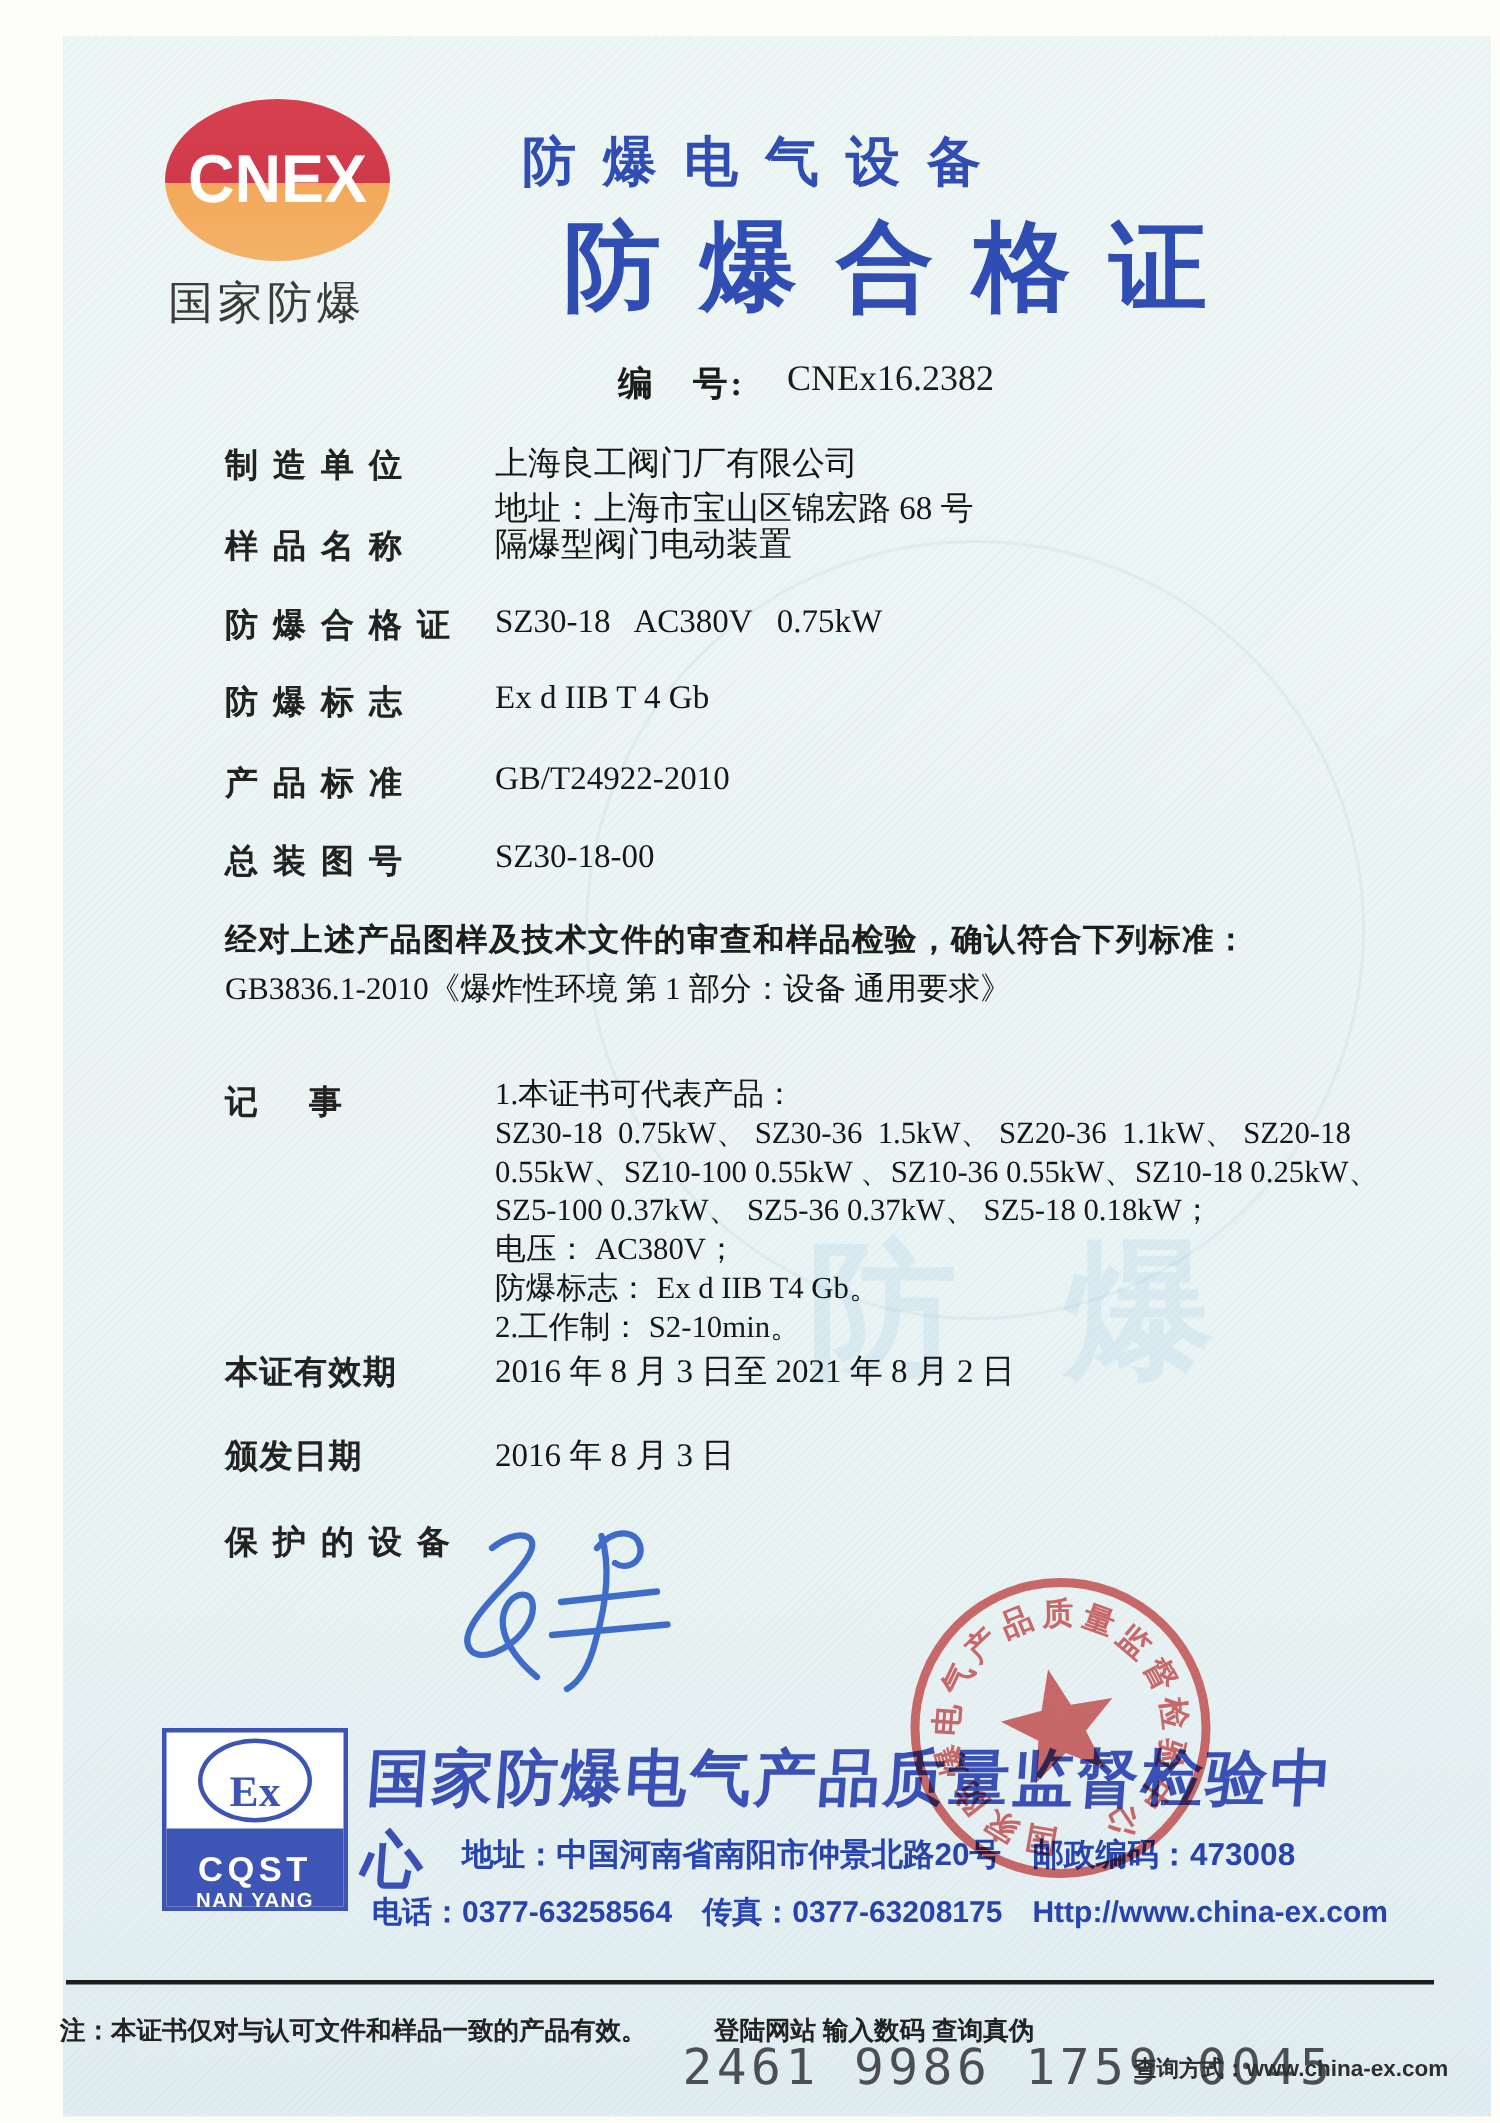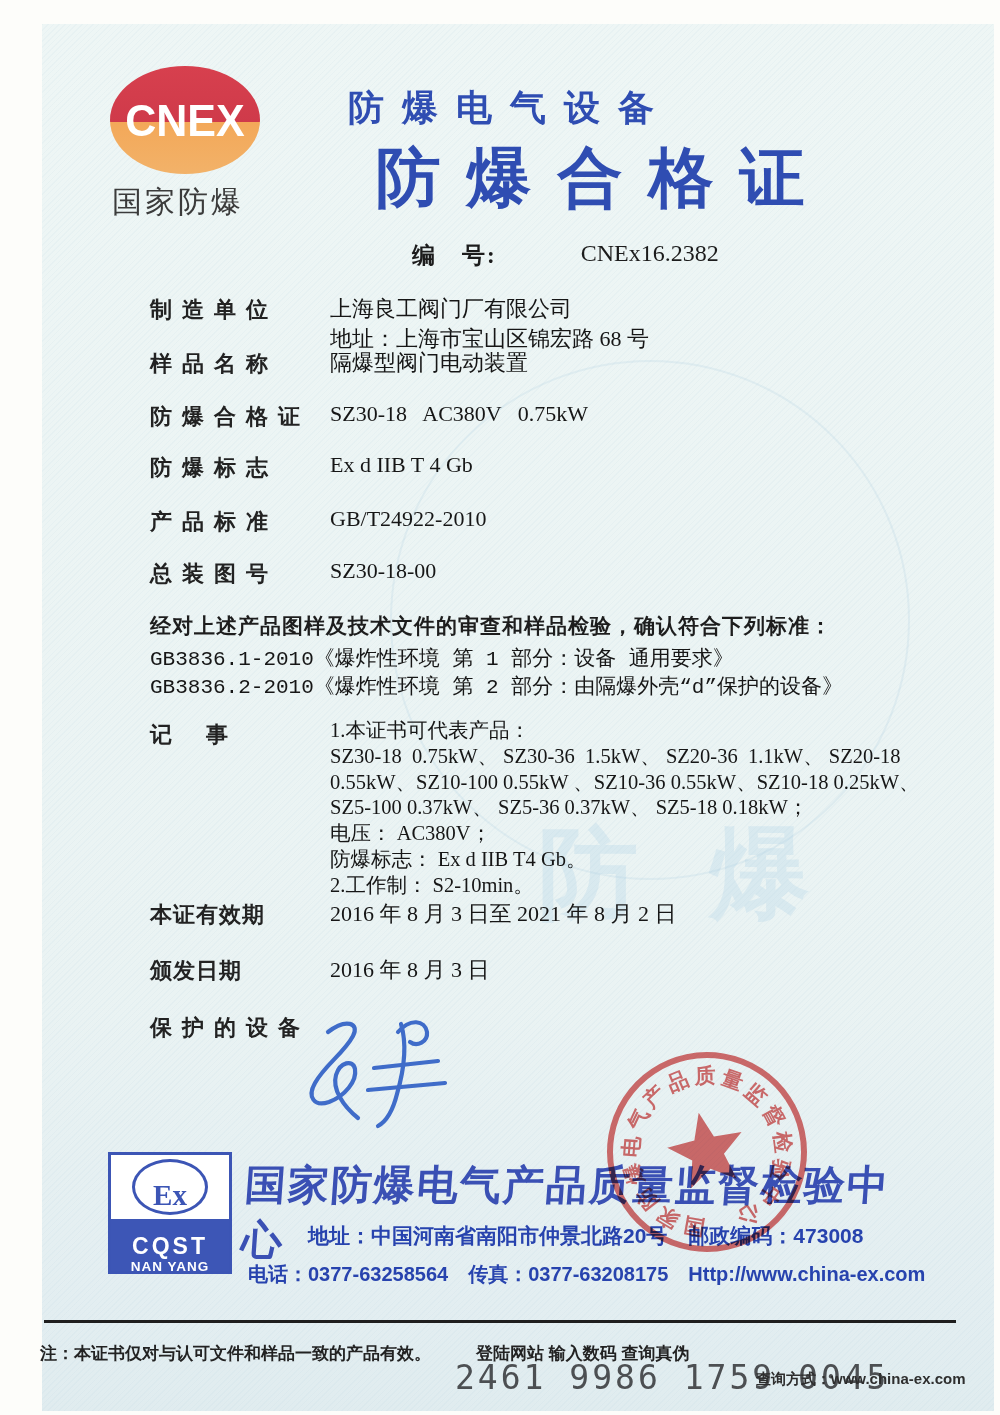--- a/index.html
+++ b/index.html
@@ -22,35 +22,35 @@
     border-radius:50%; background:linear-gradient(180deg,#d7404e 0%, #cf3a4a 52%, #f3a859 52%, #f2b269 100%);
     display:flex; align-items:center; justify-content:center; }
   .cnex-logo span { color:#ffffff; font-weight:bold; font-size:43px; letter-spacing:0px;
     font-family:"Liberation Sans",sans-serif; transform:scaleY(1.05); }
   .cnex-caption { position:absolute; left:112px; top:182px; font-size:30px; letter-spacing:3px;
     color:#3b3b3b; font-weight:500; }
   .doc-subtitle { position:absolute; left:330px; top:84px; width:520px; text-align:left;
     font-size:36px; font-weight:bold; color:#2f4db2; letter-spacing:18px; text-indent:18px; }
   .doc-title { position:absolute; left:320px; top:134px; width:540px; text-align:center;
     font-size:65px; font-weight:bold; color:#2f4db2; letter-spacing:26px; text-indent:26px; }
-  .certno-row { position:absolute; left:412px; top:240px; display:flex; gap:48px;
+  .certno-row { position:absolute; left:412px; top:240px; display:flex; gap:28px;
     font-family:"Liberation Serif", serif; color:#1c1c1c; }
   .certno-label { font-size:23px; font-weight:bold; letter-spacing:2px; }
-  .certno-value { font-size:24px;margin-left:36px; }
+  .certno-value { font-size:24px; }
   
   .f-label { position:absolute; left:150px; font-size:22px; font-weight:bold; color:#222;
     letter-spacing:10px; white-space:nowrap; }
   .f-label.tight { letter-spacing:1px; }
   .f-label.wide2 { letter-spacing:34px; }
   .f-value { position:absolute; left:330px; font-size:22px; color:#161616;
     font-family:"Liberation Serif", serif; white-space:pre-wrap;text-align:right; }
   
   .statement { position:absolute; left:150px; top:612px; width:740px; }
   .statement .intro { font-size:21px; font-weight:bold; color:#1d1d1d; letter-spacing:1px; margin-bottom:6px; }
-  .statement .std-line { font-size:21px; color:#161616; font-family:Liberation Mono, monospace;
+  .statement .std-line { font-size:21px; color:#161616; font-family:Liberation Serif, serif;
     line-height:27.5px; }
   
   .remarks { position:absolute; left:330px; top:718px; width:610px; }
   .remarks .rm-line { font-size:20.5px; color:#161616; font-family:"Liberation Serif", serif;
     line-height:25.8px; white-space:pre-wrap; }
   
   .signature { position:absolute; left:298px; top:1008px; }
   
   .stamp { position:absolute; left:604px; top:1049px; width:206px; height:206px;
     transform:rotate(-12deg); opacity:.88; mix-blend-mode:multiply; z-index:5; }
@@ -115,21 +115,20 @@
   <div class="f-label" style="top:507px">产品标准</div>
   <div class="f-value" style="top:506px">GB/T24922-2010</div>
 
   <div class="f-label" style="top:559px">总装图号</div>
   <div class="f-value" style="top:558px">SZ30-18-00</div>
 
   <div class="statement">
     <div class="intro">经对上述产品图样及技术文件的审查和样品检验，确认符合下列标准：</div>
     <div>
         <div class="std-line">GB3836.1-2010《爆炸性环境 第 1 部分：设备 通用要求》</div>
-        <div class="std-line">GB3836.2-2010《爆炸性环境 第 2 部分：由隔爆外壳“d”保护的设备》</div>
       </div>
   </div>
 
   <div class="f-label wide2" style="top:720px">记事</div>
   <div class="remarks">
       <div class="rm-line">1.本证书可代表产品：</div>
       <div class="rm-line">SZ30-18  0.75kW、 SZ30-36  1.5kW、 SZ20-36  1.1kW、 SZ20-18</div>
       <div class="rm-line">0.55kW、SZ10-100 0.55kW 、SZ10-36 0.55kW、SZ10-18 0.25kW、</div>
       <div class="rm-line">SZ5-100 0.37kW、 SZ5-36 0.37kW、 SZ5-18 0.18kW；</div>
       <div class="rm-line">电压： AC380V；</div>

